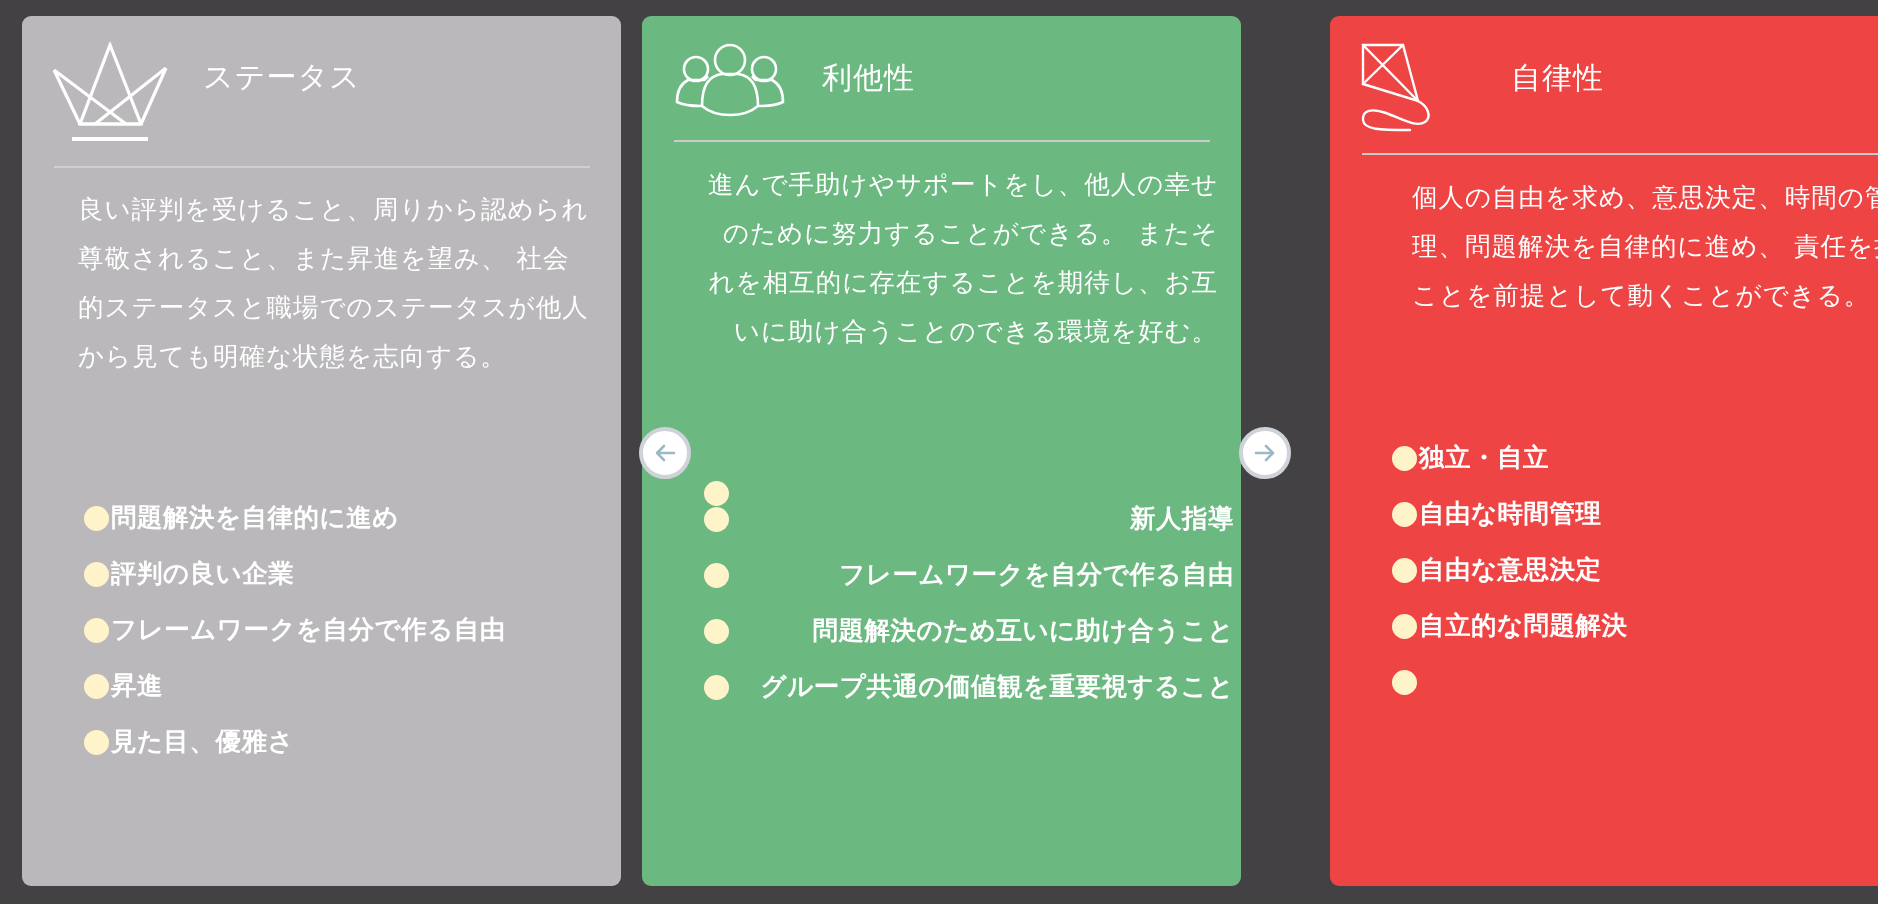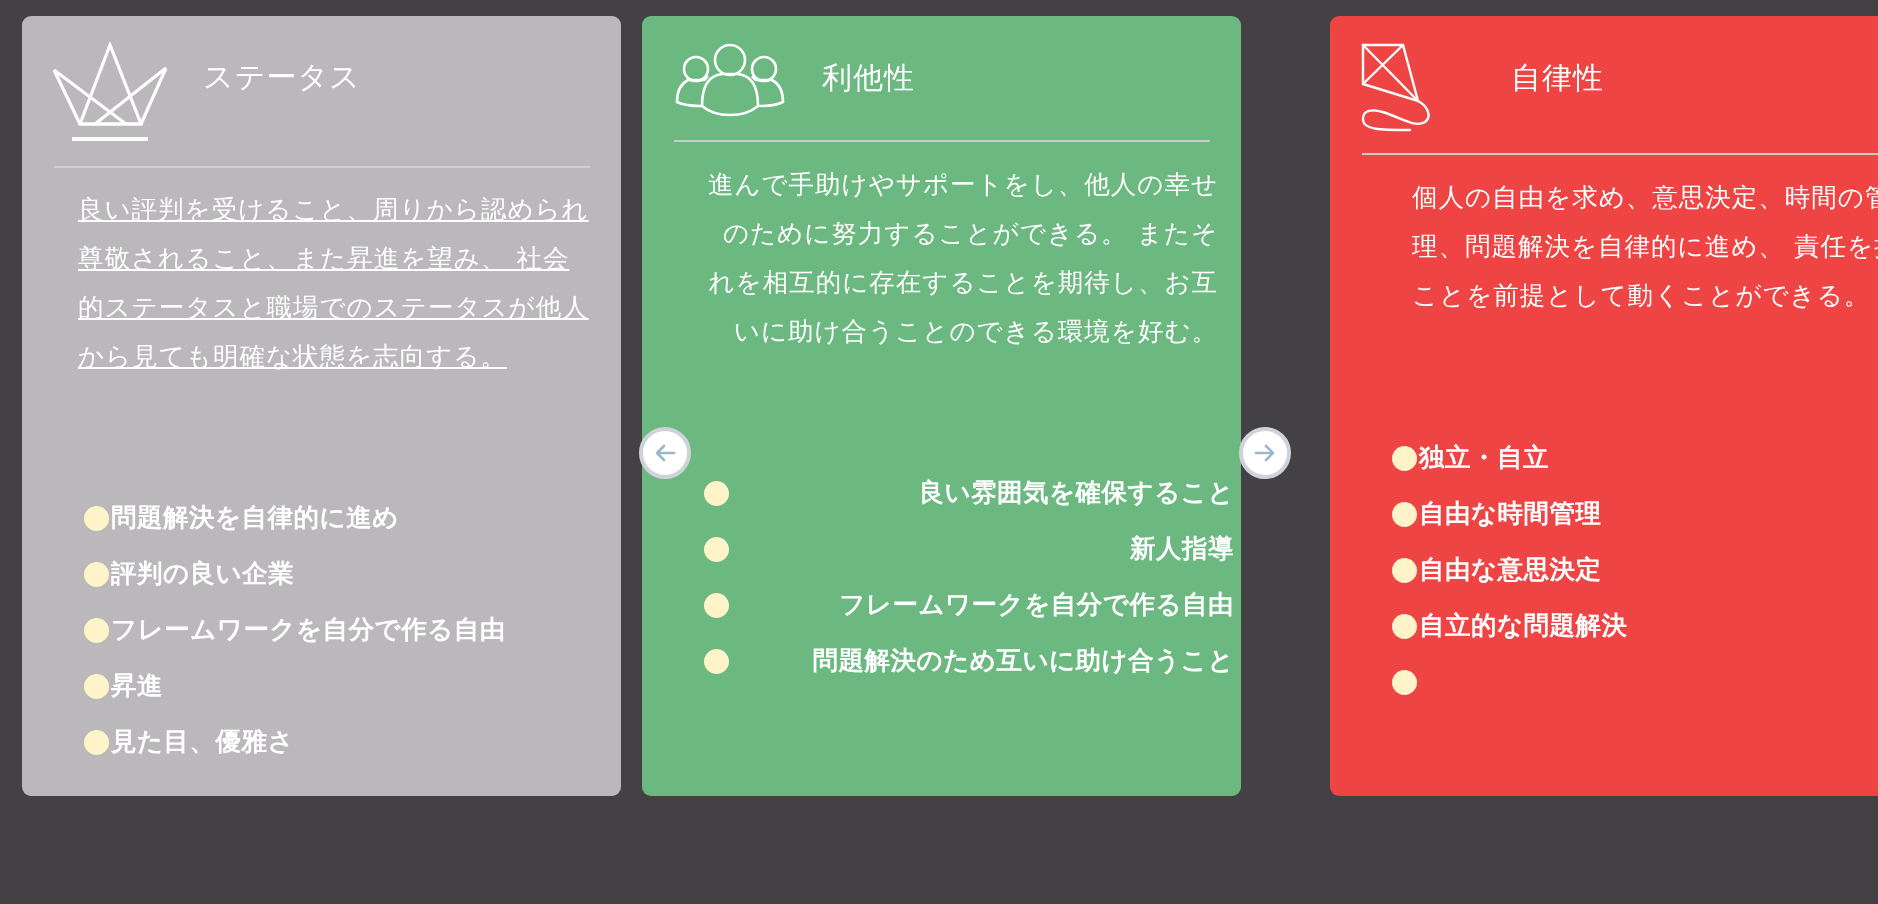--- a/index.html
+++ b/index.html
@@ -1,20 +1,20 @@
 <!DOCTYPE html>
 <html><head>
 <meta charset="utf-8">
 <style>
   html, body { margin:0; padding:0; }
   body {
     width:1878px; height:904px; background:#434144; position:relative; overflow:hidden;
     font-family: "DejaVu Sans", "Liberation Sans", sans-serif; color:#ffffff;
   }
-  .card { position:absolute; top:16px; width:599px; height:780px; border-radius:9px; }
+  .card { position:absolute; top:16px; width:599px; height:870px; border-radius:9px; }
   .card-status { left:22px; background:#bab8bb; }
   .card-altruism { left:642px; background:#6bb880;text-align:right; }
   .card-autonomy { left:1330px; background:#ef4444; }
 
   .icon { position:absolute; top:26px; }
   .icon svg { display:block; }
   .title { position:absolute; font-size:30px; line-height:40px; white-space:nowrap; letter-spacing:1px; }
   .divider { position:absolute; left:32px; width:536px; height:2px; background:#d4d2d4; opacity:.85; }
   .card-altruism .divider, .card-autonomy .divider { background:#cccccc; opacity:1; }
   .desc { position:absolute; left:56px; width:516px; font-size:25.5px; line-height:49px; letter-spacing:1px; margin:0; }
@@ -40,21 +40,21 @@
     <svg width="120" height="100" viewBox="0 0 120 100" fill="none" stroke="#ffffff" stroke-width="3.2" stroke-linejoin="miter">
       <path d="M30 82 L60 3 L91 82 Z"></path>
       <path d="M4 28 L30 82 M4 28 L76 82"></path>
       <path d="M116 26 L91 82 M116 26 L45 82"></path>
       <path d="M30 82 L91 82"></path>
       <path d="M22 97 L98 97" stroke-width="4"></path>
     </svg>
   </div>
   <div class="title" style="left:181px; top:41px;">ステータス</div>
   <div class="divider" style="top:150px;"></div>
-  <p class="desc" style="top:169px;text-decoration:underline;">良い評判を受けること、周りから認められ尊敬されること、また昇進を望み、 社会的ステータスと職場でのステータスが他人から見ても明確な状態を志向する。</p>
+  <p class="desc" style="top:169px;">良い評判を受けること、周りから認められ尊敬されること、また昇進を望み、 社会的ステータスと職場でのステータスが他人から見ても明確な状態を志向する。</p>
   <ul class="list" style="top:478px;">
     <li><span class="bullet"></span><span>問題解決を自律的に進め</span></li>
     <li><span class="bullet"></span><span>評判の良い企業</span></li>
     <li><span class="bullet"></span><span>フレームワークを自分で作る自由</span></li>
     <li><span class="bullet"></span><span>昇進</span></li>
     <li><span class="bullet"></span><span>見た目、優雅さ</span></li>
   </ul>
 </div>
 
 <div class="card card-altruism">
@@ -65,24 +65,25 @@
       <circle cx="22" cy="27" r="12"></circle>
       <path d="M34 34 C32 36 31 38 30 38 L14 38 C6 42 3 50 3 60 C9 63 17 64 27 64"></path>
       <circle cx="90" cy="27" r="12"></circle>
       <path d="M78 34 C80 36 81 38 82 38 L98 38 C106 42 109 50 109 60 C103 63 95 64 85 64"></path>
     </svg>
   </div>
   <div class="title" style="left:180px; top:42px;">利他性</div>
   <div class="divider" style="top:124px;"></div>
   <p class="desc" style="top:144px;">進んで手助けやサポートをし、他人の幸せのために努力することができる。 またそれを相互的に存在することを期待し、お互いに助け合うことのできる環境を好む。</p>
   <ul class="list" style="top:453px;">
-    <li><span class="bullet"></span><span>良い雰囲気を確保すること</span></li>
+    <li><span class="bullet"></span></li>
     <li><span class="bullet"></span><span>新人指導</span></li>
     <li><span class="bullet"></span><span>フレームワークを自分で作る自由</span></li>
     <li><span class="bullet"></span><span>問題解決のため互いに助け合うこと</span></li>
+    <li style="padding-left:0;text-indent:27px;"><span class="bullet"></span><span>グループ共通の価値観を重要視すること</span></li>
   </ul>
 </div>
 
 <div class="card card-autonomy">
   <div class="icon" style="left:30px; top:26px;">
     <svg width="80" height="96" viewBox="0 0 80 96" fill="none" stroke="#ffffff" stroke-width="2.4" stroke-linejoin="miter" stroke-linecap="round">
       <path d="M3 3 L43 3 L58 59 L3 42 Z"></path>
       <path d="M3 3 L58 59 M43 3 L3 42"></path>
       <path d="M58 59 C68 64 72 75 65 80 C56 86 40 76 26 71 C12 66 2 68 3 78 C4 88 20 88 50 88"></path>
     </svg>

